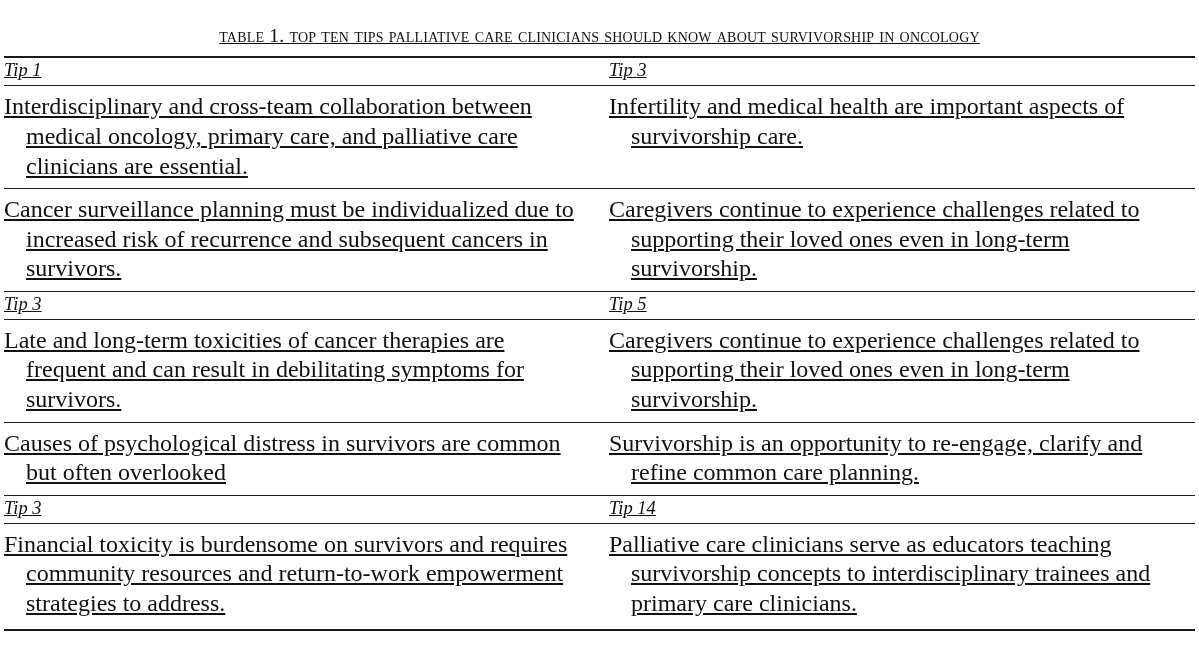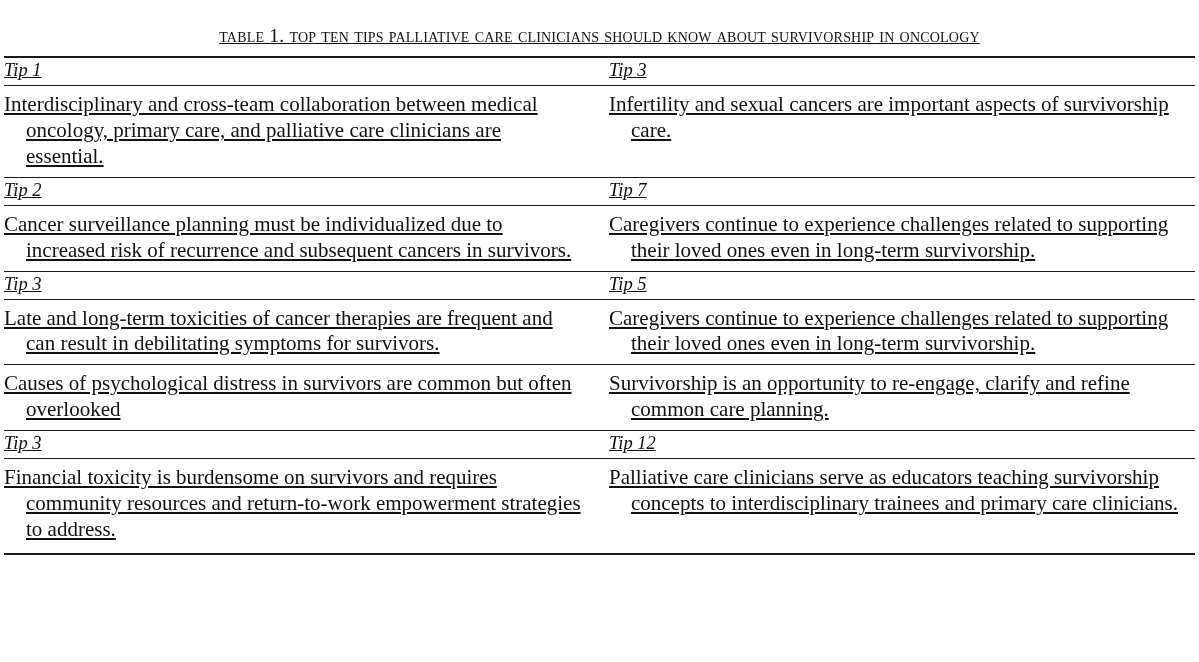--- a/index.html
+++ b/index.html
@@ -82,21 +82,21 @@
 
   
   tr.tip-body > td {
     border-bottom: 1.2px solid #1a1a1a;
     padding: 6px 0 7px 0;
     vertical-align: top;
   }
   tr.tip-body > td.gapcell { border-bottom: 1.2px solid #1a1a1a; }
 
   .tip-text {
-    font-size: 21px;
+    font-size: 24px;
     line-height: 1.235;
     padding-left: 22px;
     text-indent: -22px;
     display: block;
     padding-right: 2px;
   }
 
   
   tr.tip-body.last > td { border-bottom: none; padding-bottom: 10px; }
 
@@ -129,79 +129,70 @@
         <td>
           <span class="tip-label">Tip 3</span>
         </td>
       </tr>
       <tr class="tip-body">
         <td>
           <span class="tip-text">Interdisciplinary and cross-team collaboration between medical oncology, primary care, and palliative care clinicians are essential.</span>
         </td>
         <td class="gapcell"></td>
         <td>
-          <span class="tip-text">Infertility and sexual cancers are important aspects of survivorship care.</span>
+          <span class="tip-text">Infertility and medical health are important aspects of survivorship care.</span>
+        </td>
+      </tr>
+
+      <tr class="tip-body">
+        <td>
+          <span class="tip-text">Cancer surveillance planning must be individualized due to increased risk of recurrence and subsequent cancers in survivors.</span>
+        </td>
+        <td class="gapcell"></td>
+        <td>
+          <span class="tip-text">Caregivers continue to experience challenges related to supporting their loved ones even in long-term survivorship.</span>
         </td>
       </tr>
 
       <tr class="tip-head">
         <td>
-          <span class="tip-label">Tip 2</span>
-        </td>
-        <td class="gapcell"></td>
-        <td>
-          <span class="tip-label">Tip 7</span>
-        </td>
-      </tr>
-      <tr class="tip-body">
-        <td>
-          <span class="tip-text">Cancer surveillance planning must be individualized due to increased risk of recurrence and subsequent cancers in survivors.</span>
+          <span class="tip-label">Tip 3</span>
+        </td>
+        <td class="gapcell"></td>
+        <td>
+          <span class="tip-label">Tip 5</span>
+        </td>
+      </tr>
+      <tr class="tip-body">
+        <td>
+          <span class="tip-text">Late and long-term toxicities of cancer therapies are frequent and can result in debilitating symptoms for survivors.</span>
         </td>
         <td class="gapcell"></td>
         <td>
           <span class="tip-text">Caregivers continue to experience challenges related to supporting their loved ones even in long-term survivorship.</span>
         </td>
       </tr>
 
+      <tr class="tip-body">
+        <td>
+          <span class="tip-text">Causes of psychological distress in survivors are common but often overlooked</span>
+        </td>
+        <td class="gapcell"></td>
+        <td>
+          <span class="tip-text">Survivorship is an opportunity to re-engage, clarify and refine common care planning.</span>
+        </td>
+      </tr>
+
       <tr class="tip-head">
         <td>
           <span class="tip-label">Tip 3</span>
         </td>
         <td class="gapcell"></td>
         <td>
-          <span class="tip-label">Tip 5</span>
-        </td>
-      </tr>
-      <tr class="tip-body">
-        <td>
-          <span class="tip-text">Late and long-term toxicities of cancer therapies are frequent and can result in debilitating symptoms for survivors.</span>
-        </td>
-        <td class="gapcell"></td>
-        <td>
-          <span class="tip-text">Caregivers continue to experience challenges related to supporting their loved ones even in long-term survivorship.</span>
-        </td>
-      </tr>
-
-      <tr class="tip-body">
-        <td>
-          <span class="tip-text">Causes of psychological distress in survivors are common but often overlooked</span>
-        </td>
-        <td class="gapcell"></td>
-        <td>
-          <span class="tip-text">Survivorship is an opportunity to re-engage, clarify and refine common care planning.</span>
-        </td>
-      </tr>
-
-      <tr class="tip-head">
-        <td>
-          <span class="tip-label">Tip 3</span>
-        </td>
-        <td class="gapcell"></td>
-        <td>
-          <span class="tip-label">Tip 12</span>
+          <span class="tip-label">Tip 14</span>
         </td>
       </tr>
       <tr class="tip-body last">
         <td>
           <span class="tip-text">Financial toxicity is burdensome on survivors and requires community resources and return-to-work empowerment strategies to address.</span>
         </td>
         <td class="gapcell"></td>
         <td>
           <span class="tip-text">Palliative care clinicians serve as educators teaching survivorship concepts to interdisciplinary trainees and primary care clinicians.</span>
         </td>

